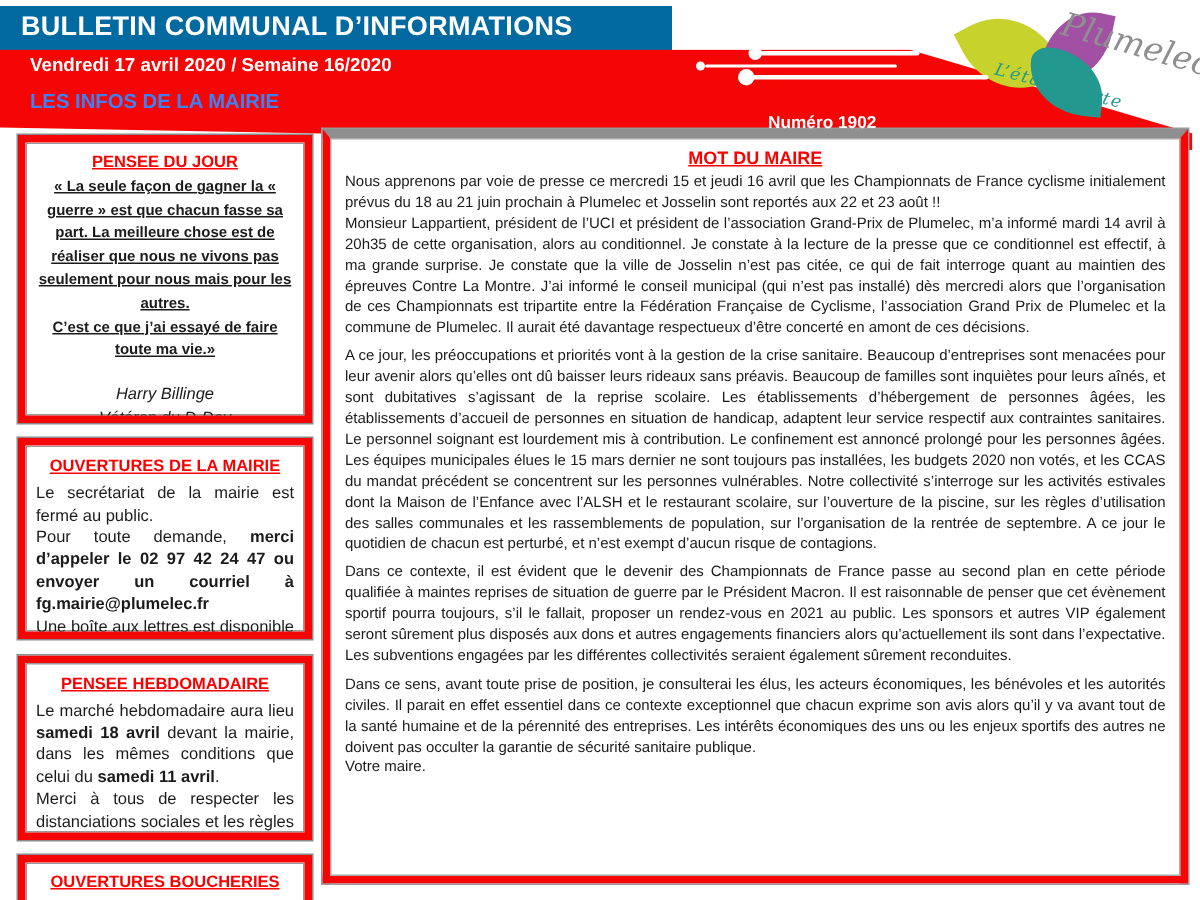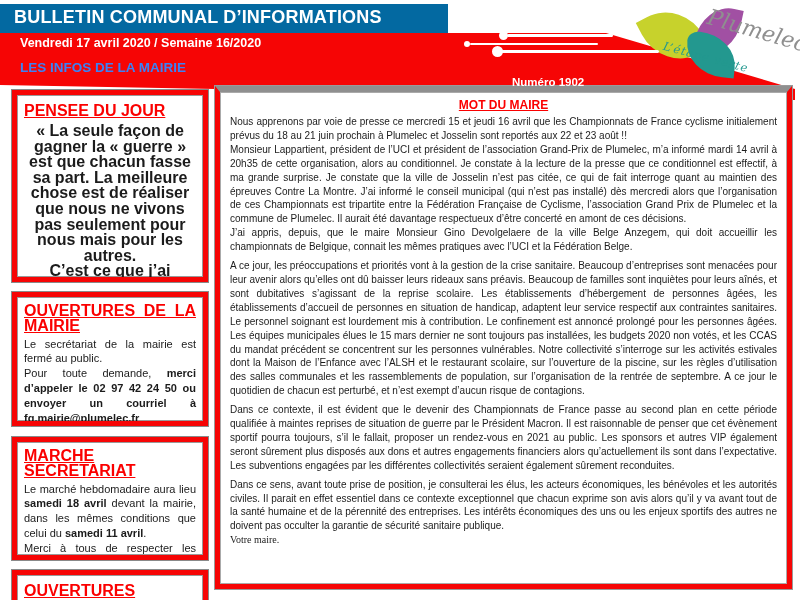--- a/index.html
+++ b/index.html
@@ -38,38 +38,38 @@
         font-family:"DejaVu Serif",serif;font-style:italic;font-size:11.5px;color:#23988f;letter-spacing:1px;}
 
   
   .sidebox{position:absolute;left:12px;width:186px;background:#fff;border:5px solid #f60505;
            outline:1.5px solid #8a8a8a;box-shadow:inset 0 0 0 1px #9a9a9a;overflow:hidden;}
   #box1{top:90px;height:182px;}
   #box2{top:292px;height:124px;}
   #box3{top:437px;height:113px;}
   #box4{top:570px;height:60px;}
   .box-inner{padding:4px 7px 4px;}
-  .box-title{color:#fb0000;font-weight:bold;text-decoration:underline;
-             font-size:16px;margin:3px 0 3px;}
-  .quote{font-weight:bold;font-size:16px;text-align:center;line-height:15.6px;}
+  .box-title{color:#fb0000;font-weight:bold;text-decoration:underline;text-align:center;
+             font-size:11px;margin:3px 0 3px;}
+  .quote{font-weight:bold;font-size:10px;text-align:center;line-height:15.6px;text-decoration:underline;}
   .attribution{font-weight:normal;font-style:italic;font-size:11px;text-align:center;
                line-height:16px;margin-top:13px;}
   .side-text{font-size:11px;text-align:justify;line-height:14.8px;}
   .side-text p{margin:0;}
   .b{font-weight:bold;}
 
   
   .main-box{position:absolute;left:215px;top:86px;width:577px;height:503px;background:#fff;
             border:5px solid #f60505;border-top:6px solid #8f8f8f;outline:1px solid #9a9a9a;
             box-shadow:inset 0 0 0 1px #aaa;box-sizing:border-box;padding:4px 10px 0;overflow:hidden;}
   .main-title{color:#fb0000;font-weight:bold;text-decoration:underline;text-align:center;
               font-size:12px;margin:2px 0 3px;}
   .main-box p{margin:0;font-size:10px;line-height:13.9px;text-align:justify;}
   .pgap{margin-top:5px !important;}
-  .signature{text-align:left;padding-right:38px;font-family:Liberation Serif, serif;}
+  .signature{text-align:left;padding-right:38px;}
 </style>
 </head>
 <body>
 
 <div id="page">
 
   <div class="bar1">
     <span>BULLETIN COMMUNAL D’INFORMATIONS</span>
   </div>
   <div class="banner"></div>
@@ -100,43 +100,42 @@
         <div>Vétéran du D-Day</div>
 
       </div>
     </div>
   </div>
 
   <div id="box2" class="sidebox">
     <div class="box-inner side-text">
       <div class="box-title">OUVERTURES DE LA MAIRIE</div>
       <p><span>Le secrétariat de la mairie est fermé au public.</span></p>
-      <p><span>Pour toute demande, </span><span class="b">merci d’appeler le 02 97 42 24 50 ou envoyer un courriel à fg.mairie@plumelec.fr</span></p>
+      <p><span>Pour toute demande, </span><span class="b">merci d’appeler le 02 97 42 24 47 ou envoyer un courriel à fg.mairie@plumelec.fr</span></p>
       <p><span>Une boîte aux lettres est disponible à gauche de l’entrée principale.</span></p>
     </div>
   </div>
 
   <div id="box3" class="sidebox">
     <div class="box-inner side-text">
-      <div class="box-title">MARCHE SECRETARIAT</div>
+      <div class="box-title">PENSEE HEBDOMADAIRE</div>
       <p><span>Le marché hebdomadaire aura lieu </span><span class="b">samedi 18 avril</span><span> devant la mairie, dans les mêmes conditions que celui du </span><span class="b">samedi 11 avril</span><span>.</span></p>
       <p><span>Merci à tous de respecter les distanciations sociales et les règles de circulation.</span></p>
     </div>
   </div>
 
   <div id="box4" class="sidebox">
     <div class="box-inner">
       <div class="box-title">OUVERTURES BOUCHERIES</div>
     </div>
   </div>
 
   <div class="main-box">
     <div class="main-title">MOT DU MAIRE</div>
     <p>Nous apprenons par voie de presse ce mercredi 15 et jeudi 16 avril que les Championnats de France cyclisme initialement prévus du 18 au 21 juin prochain à Plumelec et Josselin sont reportés aux 22 et 23 août !!</p>
     <p>Monsieur Lappartient, président de l’UCI et président de l’association Grand-Prix de Plumelec, m’a informé mardi 14 avril à 20h35 de cette organisation, alors au conditionnel. Je constate à la lecture de la presse que ce conditionnel est effectif, à ma grande surprise. Je constate que la ville de Josselin n’est pas citée, ce qui de fait interroge quant au maintien des épreuves Contre La Montre. J’ai informé le conseil municipal (qui n’est pas installé) dès mercredi alors que l’organisation de ces Championnats est tripartite entre la Fédération Française de Cyclisme, l’association Grand Prix de Plumelec et la commune de Plumelec. Il aurait été davantage respectueux d’être concerté en amont de ces décisions.</p>
-    <p>J’ai appris, depuis, que le maire Monsieur Gino Devolgelaere de la ville Belge Anzegem, qui doit accueillir les championnats de Belgique, connait les mêmes pratiques avec l’UCI et la Fédération Belge.</p>
     <p class="pgap">A ce jour, les préoccupations et priorités vont à la gestion de la crise sanitaire. Beaucoup d’entreprises sont menacées pour leur avenir alors qu’elles ont dû baisser leurs rideaux sans préavis. Beaucoup de familles sont inquiètes pour leurs aînés, et sont dubitatives s’agissant de la reprise scolaire. Les établissements d’hébergement de personnes âgées, les établissements d’accueil de personnes en situation de handicap, adaptent leur service respectif aux contraintes sanitaires. Le personnel soignant est lourdement mis à contribution. Le confinement est annoncé prolongé pour les personnes âgées. Les équipes municipales élues le 15 mars dernier ne sont toujours pas installées, les budgets 2020 non votés, et les CCAS du mandat précédent se concentrent sur les personnes vulnérables. Notre collectivité s’interroge sur les activités estivales dont la Maison de l’Enfance avec l’ALSH et le restaurant scolaire, sur l’ouverture de la piscine, sur les règles d’utilisation des salles communales et les rassemblements de population, sur l’organisation de la rentrée de septembre. A ce jour le quotidien de chacun est perturbé, et n’est exempt d’aucun risque de contagions.</p>
     <p class="pgap">Dans ce contexte, il est évident que le devenir des Championnats de France passe au second plan en cette période qualifiée à maintes reprises de situation de guerre par le Président Macron. Il est raisonnable de penser que cet évènement sportif pourra toujours, s’il le fallait, proposer un rendez-vous en 2021 au public. Les sponsors et autres VIP également seront sûrement plus disposés aux dons et autres engagements financiers alors qu’actuellement ils sont dans l’expectative. Les subventions engagées par les différentes collectivités seraient également sûrement reconduites.</p>
     <p class="pgap">Dans ce sens, avant toute prise de position, je consulterai les élus, les acteurs économiques, les bénévoles et les autorités civiles. Il parait en effet essentiel dans ce contexte exceptionnel que chacun exprime son avis alors qu’il y va avant tout de la santé humaine et de la pérennité des entreprises. Les intérêts économiques des uns ou les enjeux sportifs des autres ne doivent pas occulter la garantie de sécurité sanitaire publique.</p>
     <p class="signature">Votre maire.</p>
   </div>
 
 </div>
 
 </body></html>

